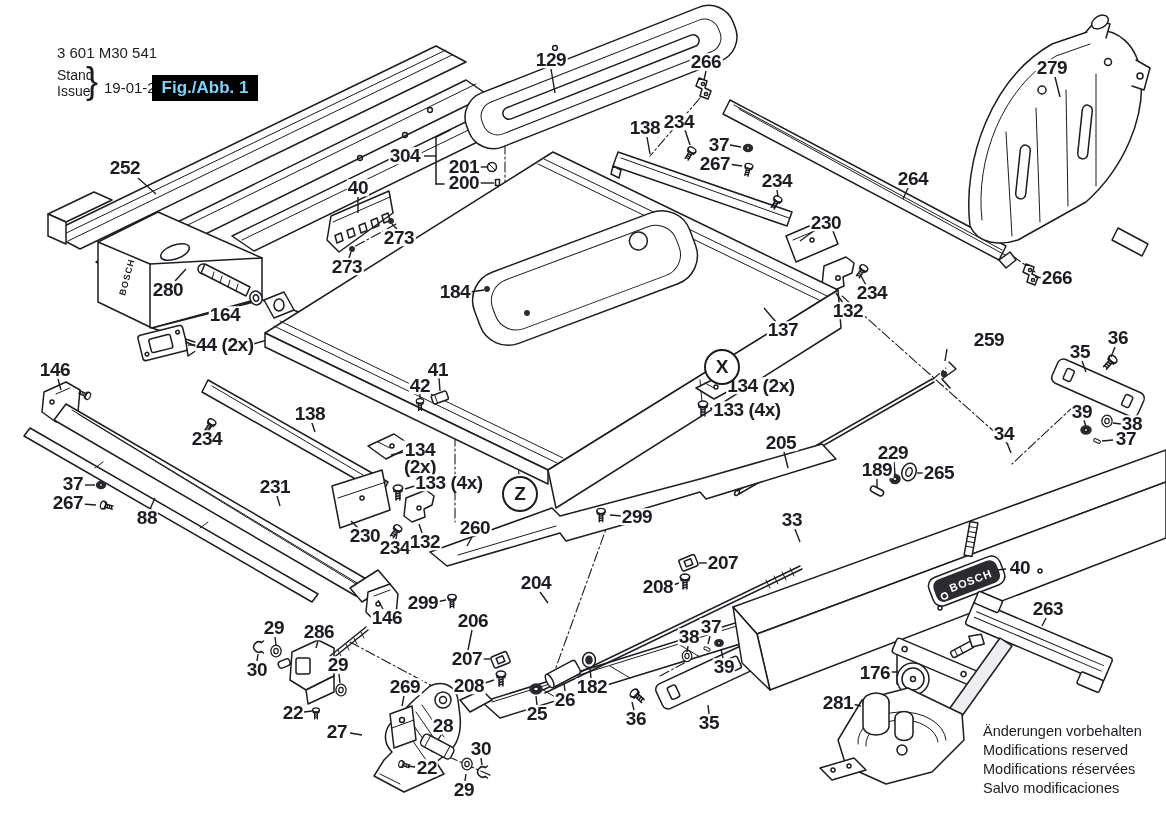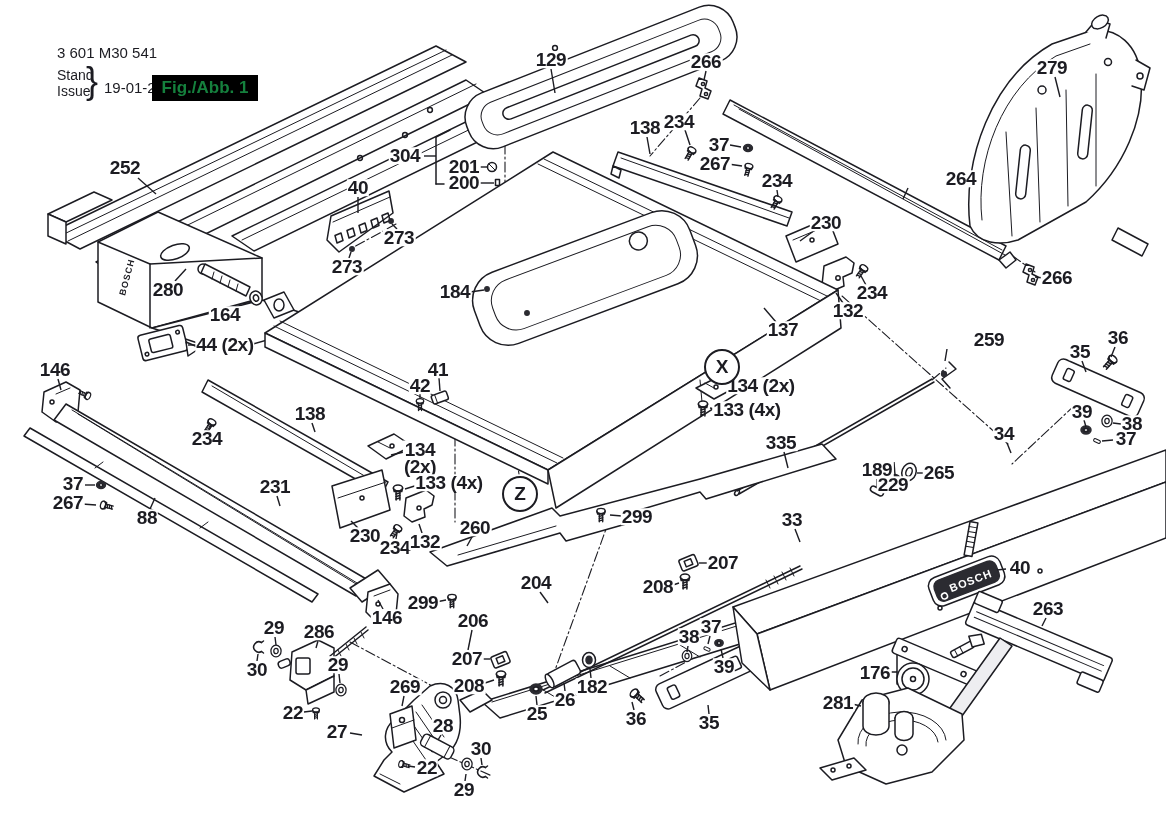--- a/index.html
+++ b/index.html
@@ -23,21 +23,21 @@
            font-weight:bold;font-size:19px;line-height:0.92;letter-spacing:-0.4px;
            background:#fff;padding:0 1px;white-space:pre-line;text-align:center;}
   .marker{position:absolute;width:32px;height:32px;border:2.3px solid #1c1c22;border-radius:50%;
           transform:translate(-50%,-50%);background:#fff;display:flex;align-items:center;justify-content:center;
           font-weight:bold;font-size:19px;}
   .hdr{position:absolute;}
   #hdr-number{left:57px;top:44px;font-size:15px;}
   #hdr-stand{left:57px;top:67px;font-size:14px;line-height:16px;}
   #hdr-brace{left:86px;top:60px;font-size:36px;font-weight:300;}
   #hdr-date{left:104px;top:79px;font-size:15px;}
-  #fig-box{left:152px;top:75px;width:106px;height:26px;background:#000;color:#15803d;
+  #fig-box{left:152px;top:75px;width:106px;height:26px;background:#000;color:#7dd3fc;
            display:flex;align-items:center;justify-content:center;font-size:17px;font-weight:bold;}
   #notes{left:983px;top:722px;font-size:14.5px;line-height:19px;}
   #notes span{display:block;}
 </style>
 </head>
 <body>
 
 <div id="stage">
 
 <svg id="drawing" width="1166" height="824" viewBox="0 0 1166 824">
@@ -614,34 +614,40 @@
 <div class="hdr" id="hdr-stand">
   <span>Stand</span><br>
   <span>Issue</span>
 </div>
 <div class="hdr" id="hdr-brace">}</div>
 <div class="hdr" id="hdr-date">19-01-24</div>
 <div class="hdr" id="fig-box">
   <span>Fig./Abb. 1</span>
 </div>
 
+<div class="hdr" id="notes">
+  <span>Änderungen vorbehalten</span>
+  <span>Modifications reserved</span>
+  <span>Modifications réservées</span>
+  <span>Salvo modificaciones</span>
+</div>
 
 <div id="callout-layer">
       <div class="callout" style="left: 125px; top: 168px; text-align: center;">252</div>
       <div class="callout" style="left: 405px; top: 156px;">304</div>
       <div class="callout" style="left: 464px; top: 167px;">201</div>
       <div class="callout" style="left: 464px; top: 183px;">200</div>
       <div class="callout" style="left: 551px; top: 60px;">129</div>
       <div class="callout" style="left: 706px; top: 62px;">266</div>
       <div class="callout" style="left: 645px; top: 128px;">138</div>
       <div class="callout" style="left: 679px; top: 122px;">234</div>
       <div class="callout" style="left: 719px; top: 145px;">37</div>
       <div class="callout" style="left: 715px; top: 164px;">267</div>
       <div class="callout" style="left: 777px; top: 181px;">234</div>
-      <div class="callout" style="left: 913px; top: 179px; margin-left: 48px;">264</div>
+      <div class="callout" style="left: 913px; top: 179px;">264</div>
       <div class="callout" style="left: 1052px; top: 68px;">279</div>
       <div class="callout" style="left: 1057px; top: 278px;">266</div>
       <div class="callout" style="left: 826px; top: 223px;">230</div>
       <div class="callout" style="left: 872px; top: 293px;">234</div>
       <div class="callout" style="left: 848px; top: 311px;">132</div>
       <div class="callout" style="left: 783px; top: 330px;">137</div>
       <div class="callout" style="left: 455px; top: 292px;">184</div>
       <div class="callout" style="left: 358px; top: 188px;">40</div>
       <div class="callout" style="left: 399px; top: 238px;">273</div>
       <div class="callout" style="left: 347px; top: 267px;">273</div>
@@ -653,22 +659,22 @@
       <div class="callout" style="left: 438px; top: 370px;">41</div>
       <div class="callout" style="left: 761px; top: 386px;">134 (2x)</div>
       <div class="callout" style="left: 747px; top: 410px;">133 (4x)</div>
       <div class="callout" style="left: 949px; top: 340px; margin-left: 40px;">259</div>
       <div class="callout" style="left: 1118px; top: 338px;">36</div>
       <div class="callout" style="left: 1080px; top: 352px;">35</div>
       <div class="callout" style="left: 1082px; top: 412px;">39</div>
       <div class="callout" style="left: 1132px; top: 424px;">38</div>
       <div class="callout" style="left: 1126px; top: 439px;">37</div>
       <div class="callout" style="left: 1004px; top: 434px;">34</div>
-      <div class="callout" style="left: 781px; top: 443px;">335</div>
-      <div class="callout" style="left: 893px; top: 453px; margin-top: 32px;">229</div>
+      <div class="callout" style="left: 781px; top: 443px;">205</div>
+      <div class="callout" style="left: 893px; top: 453px;">229</div>
       <div class="callout" style="left: 877px; top: 470px;">189</div>
       <div class="callout" style="left: 939px; top: 473px;">265</div>
       <div class="callout" style="left: 792px; top: 520px;">33</div>
       <div class="callout" style="left: 207px; top: 439px;">234</div>
       <div class="callout" style="left: 310px; top: 414px;">138</div>
       <div class="callout" style="left: 73px; top: 484px;">37</div>
       <div class="callout" style="left: 68px; top: 503px;">267</div>
       <div class="callout" style="left: 147px; top: 518px;">88</div>
       <div class="callout" style="left: 275px; top: 487px;">231</div>
       <div class="callout" style="left: 365px; top: 536px;">230</div>

